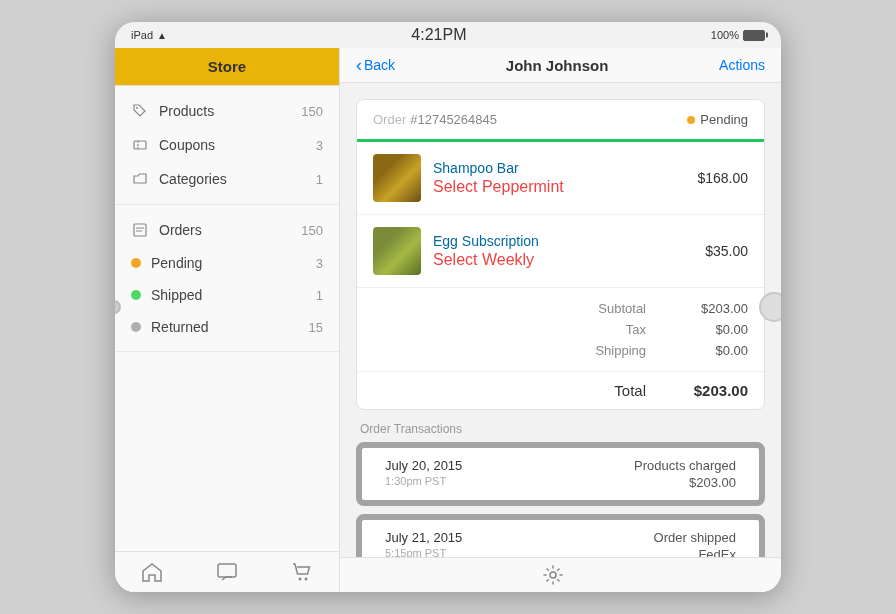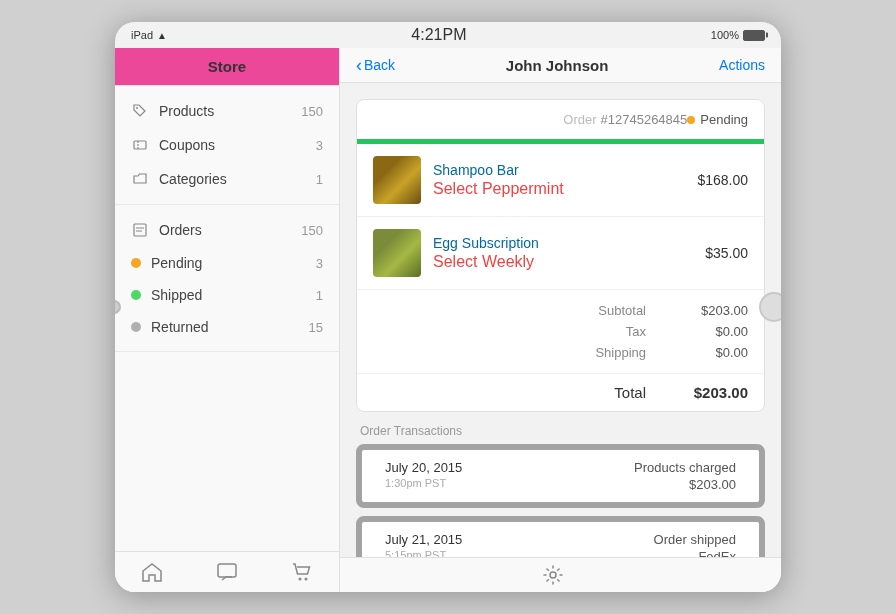--- a/index.html
+++ b/index.html
@@ -71,21 +71,21 @@
       flex-direction: column;
       flex-shrink: 0;
     }
     .sidebar-header {
       padding: 10px 16px;
       font-size: 15px;
       font-weight: 600;
       color: #333;
       text-align: center;
       border-bottom: 1px solid #e0e0e0;
-      background: #ec4899;
+      background: #eab308;
     }
     .sidebar-section {
       padding: 8px 0;
       border-bottom: 1px solid #e8e8e8;
     }
     .sidebar-item {
       display: flex;
       align-items: center;
       padding: 8px 16px;
       cursor: pointer;
@@ -169,23 +169,23 @@
     .order-card {
       background: #fff;
       border-radius: 8px;
       border: 1px solid #e0e0e0;
       margin-bottom: 12px;
       overflow: hidden;
     }
     .order-header {
       display: flex;
       align-items: center;
-      justify-content: flex-end;
+      justify-content: space-between;
       padding: 12px 16px;
-      border-bottom: 5px solid #22c55e;
+      border-bottom: 3px solid #22c55e;
     }
     .order-number {
       font-size: 13px;
       color: #888;
     }
     .order-status {
       display: flex;
       align-items: center;
       gap: 5px;
       font-size: 13px;

